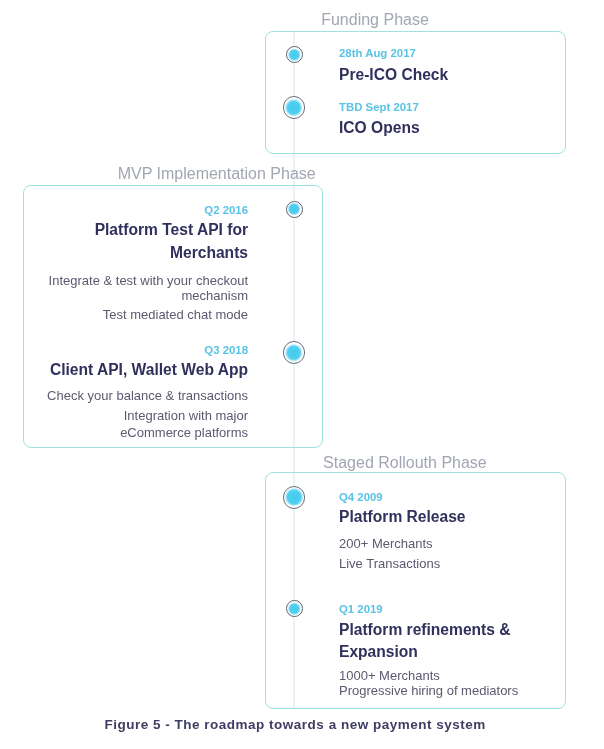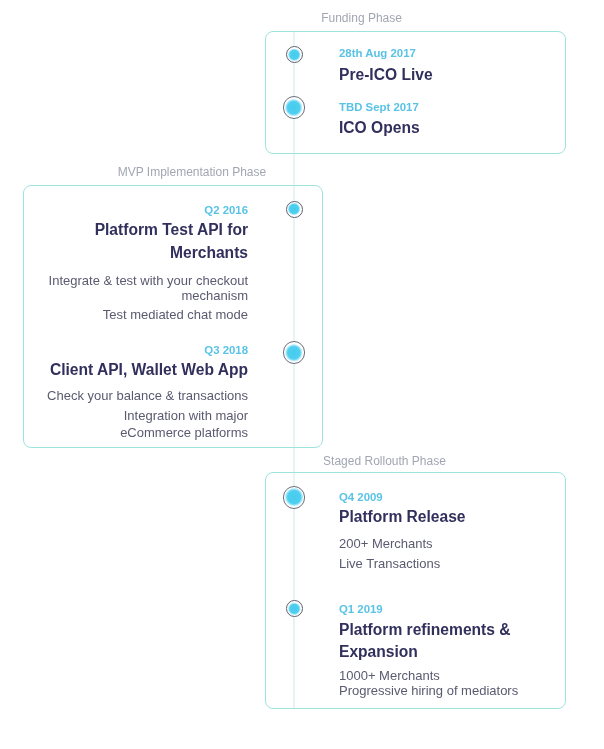--- a/index.html
+++ b/index.html
@@ -5,21 +5,21 @@
   html,body{margin:0;padding:0;}
   body{width:604px;height:749px;background:#ffffff;
        font-family:"Liberation Sans",sans-serif;overflow:hidden;
        -webkit-font-smoothing:antialiased;}
   #root{position:relative;width:604px;height:749px;}
 
   .axis{position:absolute;left:293px;width:1.8px;background:#e8f4f4;}
 
   .card{position:absolute;border:1px solid #9fe3df;border-radius:8px;box-sizing:border-box;}
 
-  .phase{position:absolute;color:#a2a6b3;font-size:12px;white-space:nowrap;line-height:1;}
+  .phase{position:absolute;color:#a2a6b3;font-size:16px;white-space:nowrap;line-height:1;}
 
   .node{position:absolute;border-radius:50%;box-sizing:border-box;
         border:1.3px solid #6b6f7d;background:#ffffff;}
   .node.sm{border-width:1.6px;border-color:#5d6170;}
   .node i{position:absolute;left:50%;top:50%;border-radius:50%;display:block;
         transform:translate(-50%,-50%);
         background:radial-gradient(circle closest-side,
              #45cbee 0%, #4fcfef 68%, #7bdcf8 78%, #b6ecfb 88%, #e2f8fe 96%, rgba(242,253,255,0) 100%);}
 
   .date{position:absolute;color:#59c3e6;font-weight:bold;font-size:11.4px;
@@ -41,21 +41,21 @@
   <div class="axis" style="top:30.9px;height:677.7px;"></div>
 
   <div class="phase" style="left:321.2px;top:12.0px;">Funding Phase</div>
   <div class="card" style="left:264.5px;top:30.9px;width:301.0px;height:122.7px;"></div>
 
   <div class="node sm" style="left:285.6px;top:46.3px;width:17.1px;height:17.1px;">
       <i style="width:13.4px;height:13.4px;"></i>
     </div>
   <div>
   <div class="date" style="left:339px;top:48px;">28th Aug 2017</div>
-    <div class="title" style="left:339px;top:63.6px;">Pre-ICO Live</div>
+    <div class="title" style="left:339px;top:63.6px;">Pre-ICO Check</div>
   </div>
 
   <div class="node" style="left:282.5px;top:96.3px;width:22.6px;height:22.6px;">
       <i style="width:18.6px;height:18.6px;"></i>
     </div>
   <div>
   <div class="date" style="left:339px;top:102px;">TBD Sept 2017</div>
     <div class="title" style="left:339px;top:117.2px;">ICO Opens</div>
   </div>
 
@@ -102,13 +102,14 @@
       <i style="width:13.4px;height:13.4px;"></i>
     </div>
   <div>
   <div class="date" style="left:339px;top:603.5px;">Q1 2019</div>
     <div class="title" style="left:339px;top:619.1px;">Platform refinements &amp;</div>
     <div class="title" style="left:339px;top:640.8px;">Expansion</div>
     <div class="btext" style="left:339px;top:666.0px;">1000+ Merchants</div>
     <div class="btext" style="left:339px;top:680.5px;">Progressive hiring of mediators</div>
   </div>
 
+  <div class="caption" style="left:104.6px;top:717.5px;">Figure 5 - The roadmap towards a new payment system</div>
 </div>
 
 </body></html>

